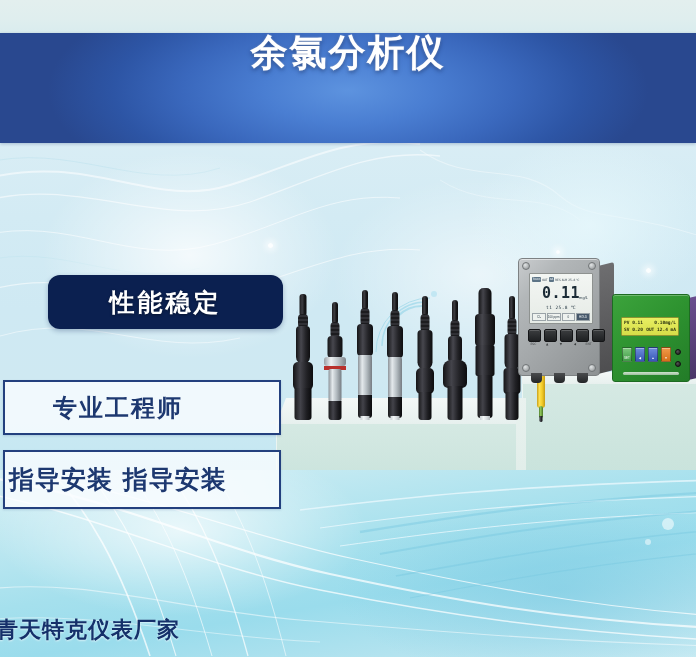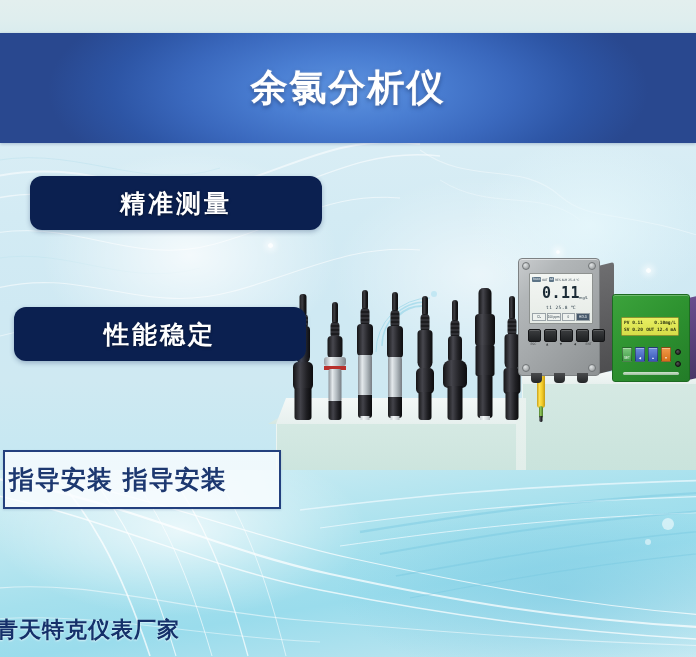--- a/index.html
+++ b/index.html
@@ -49,22 +49,22 @@
 
   
   .banner{
     position:absolute;left:0;top:33px;width:696px;height:110px;
     background:
       radial-gradient(ellipse 300px 120px at 50% 52%,#5d93df 0%,#4a7ed2 28%,#3a68bd 55%,#2d55a5 78%,#29488f 100%),
       linear-gradient(90deg,#294a8e 0%,#2e54a0 50%,#294a8e 100%);
     box-shadow:0 1px 3px rgba(30,60,120,.28);
   }
   .banner-inner{
-    position:absolute;inset:0;display:flex;flex-direction:column;
-    align-items:center;justify-content:center;gap:18px;
+    position:absolute;inset:0;display:flex;flex-direction:row;
+    align-items:flex-start;justify-content:center;gap:18px;
   }
   .banner-line{
     color:#ffffff;font-weight:bold;letter-spacing:2px;
     font-family:"DejaVu Sans","Liberation Sans",sans-serif;
     text-shadow:0 2px 4px rgba(16,38,88,.55),0 0 2px rgba(255,255,255,.4);
     line-height:1.06;white-space:nowrap;
   }
   .banner-line.l1{font-size:37px;}
   .banner-line.l2{font-size:39px;}
 
@@ -73,21 +73,21 @@
     position:absolute;background:#0b2050;border-radius:12px;
     display:flex;align-items:center;justify-content:center;
     box-shadow:0 2px 5px rgba(20,45,95,.3);
   }
   .badge span{
     color:#ffffff;font-weight:bold;font-size:25px;letter-spacing:3px;
     font-family:"DejaVu Sans","Liberation Sans",sans-serif;
     text-shadow:0 1px 3px rgba(0,0,0,.45);white-space:nowrap;
   }
   .badge.b-1{left:30px;top:176px;width:292px;height:54px;}
-  .badge.b-2{left:14px;top:275px;width:292px;height:54px;margin-top:32px;}
+  .badge.b-2{left:48px;top:275px;width:235px;height:54px;}
 
   
   .obox{
     position:absolute;border:2px solid #23407e;
     background:rgba(250,253,255,.80);
     display:flex;align-items:center;
     box-shadow:0 1px 2px rgba(35,64,126,.18);
   }
   .obox span{
     color:#1d3870;font-weight:bold;letter-spacing:2px;
@@ -455,26 +455,26 @@
       </g>
       <g fill="none" stroke="#ffffff" stroke-opacity="0.5">
         <path d="M-20,120 C80,106 180,140 300,150 C420,160 560,172 716,176" stroke-width="1.1"></path>
         <path d="M-20,150 C90,140 190,166 320,172" stroke-width="0.9"></path>
       </g>
       <circle cx="668" cy="54" r="6" fill="#ffffff" fill-opacity="0.55"></circle>
       <circle cx="648" cy="72" r="3" fill="#ffffff" fill-opacity="0.5"></circle>
     </svg>
   </div>
 
-  <div class="badge b-1">
-    <span>精准测量</span>
-  </div>
   <div class="badge b-2">
     <span>性能稳定</span>
   </div>
 
+  <div class="obox o-1">
+    <span>专业工程师</span>
+  </div>
   <div class="obox o-2">
     <span>指导安装 指导安装</span>
   </div>
 
   <div class="brand">青天特克仪表厂家</div>
 
 </div>
 
 </body></html>

